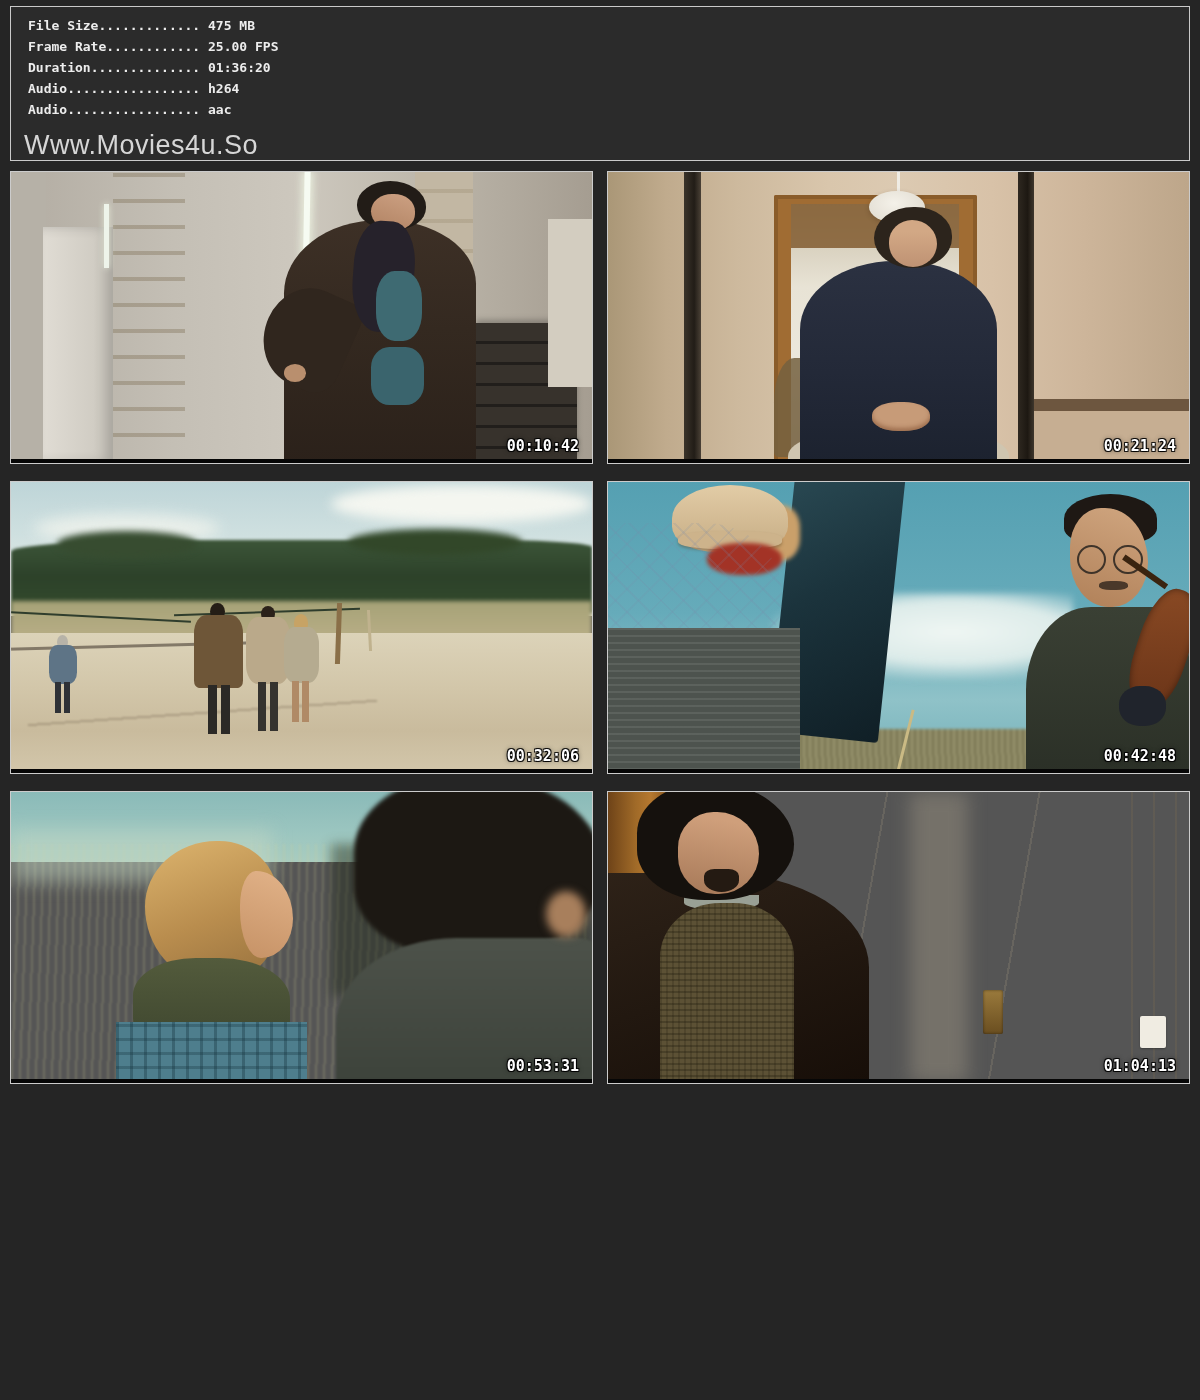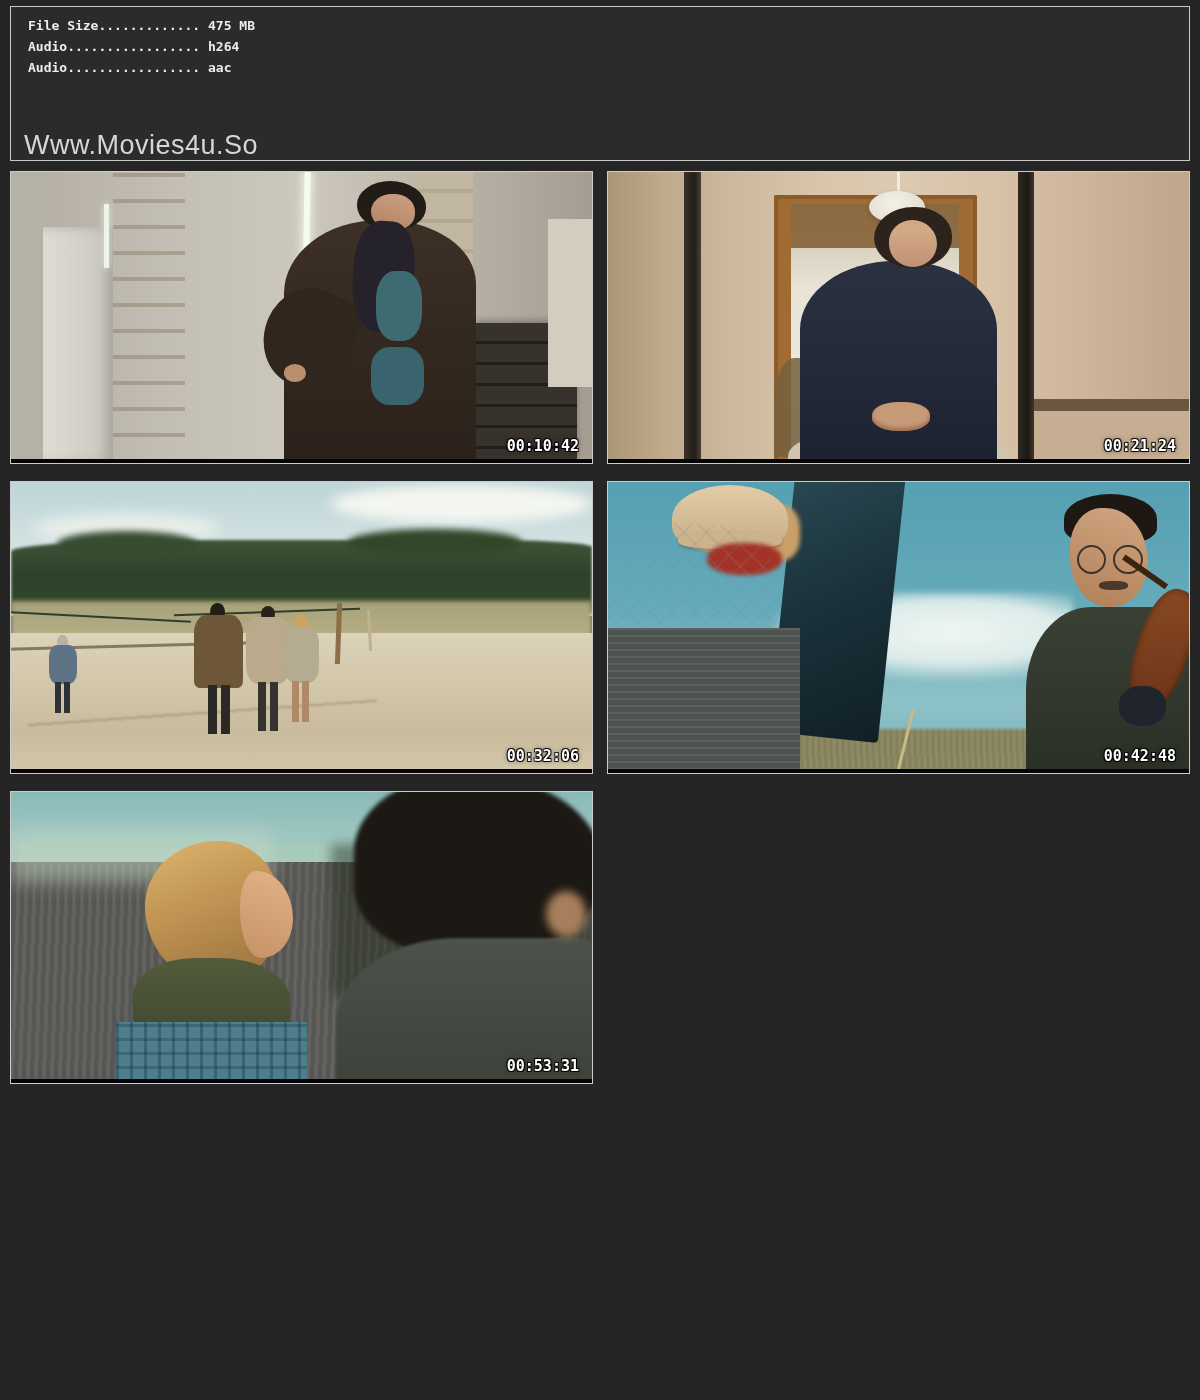--- a/index.html
+++ b/index.html
@@ -178,20 +178,22 @@
   .s8-collar { left:70%; top:88%; width:22%; height:12%; background:linear-gradient(90deg,#8f8c3a,#b5a945); transform:rotate(-8deg); border-radius:40%; filter:blur(2px); }
   .s8-vignette { inset:0; background:radial-gradient(ellipse at 45% 45%, transparent 52%, rgba(0,0,0,.45) 100%); }
 </style>
 </head>
 <body>
 
 <div class="page">
 
   <div class="panel">
     <div class="info-line"><span>File Size</span><span>.............</span><span class="val">475 MB</span></div>
+    <div class="info-line"><span>Frame Rate</span><span>............</span><span class="val">25.00 FPS</span></div>
+    <div class="info-line"><span>Duration</span><span>..............</span><span class="val">01:36:20</span></div>
     <div class="info-line"><span>Audio</span><span>.................</span><span class="val">h264</span></div>
     <div class="info-line"><span>Audio</span><span>.................</span><span class="val">aac</span></div>
     <div class="watermark">Www.Movies4u.So</div>
   </div>
 
   <div class="grid">
 
     <figure class="shot">
       <div class="ly s1-bg"></div>
       <div class="ly s1-colL2"></div>
@@ -308,17 +310,34 @@
       <div class="ly s5-face"></div>
       <div class="ly s5-scarf"></div>
       <div class="ly s5-jacket"></div>
       <div class="ly s5-hairB"></div>
       <div class="ly s5-shoulderB"></div>
       <div class="ly s5-earB"></div>
       <div class="ly letterbox"></div>
       <figcaption class="ts">00:53:31</figcaption>
     </figure>
 
+    <figure class="shot">
+      <div class="ly s6-wood"></div>
+      <div class="ly s6-wall"></div>
+      <div class="ly s6-shade"></div>
+      <div class="ly s6-lock"></div>
+      <div class="ly s6-frame"></div>
+      <div class="ly s6-plate"></div>
+      <div class="ly s6-glow"></div>
+      <div class="ly s6-jacket"></div>
+      <div class="ly s6-tee"></div>
+      <div class="ly s6-sweater"></div>
+      <div class="ly s6-hair"></div>
+      <div class="ly s6-face"></div>
+      <div class="ly s6-goatee"></div>
+      <div class="ly letterbox"></div>
+      <figcaption class="ts">01:04:13</figcaption>
+    </figure>
 
 
 
   </div>
 </div>
 
 </body></html>

